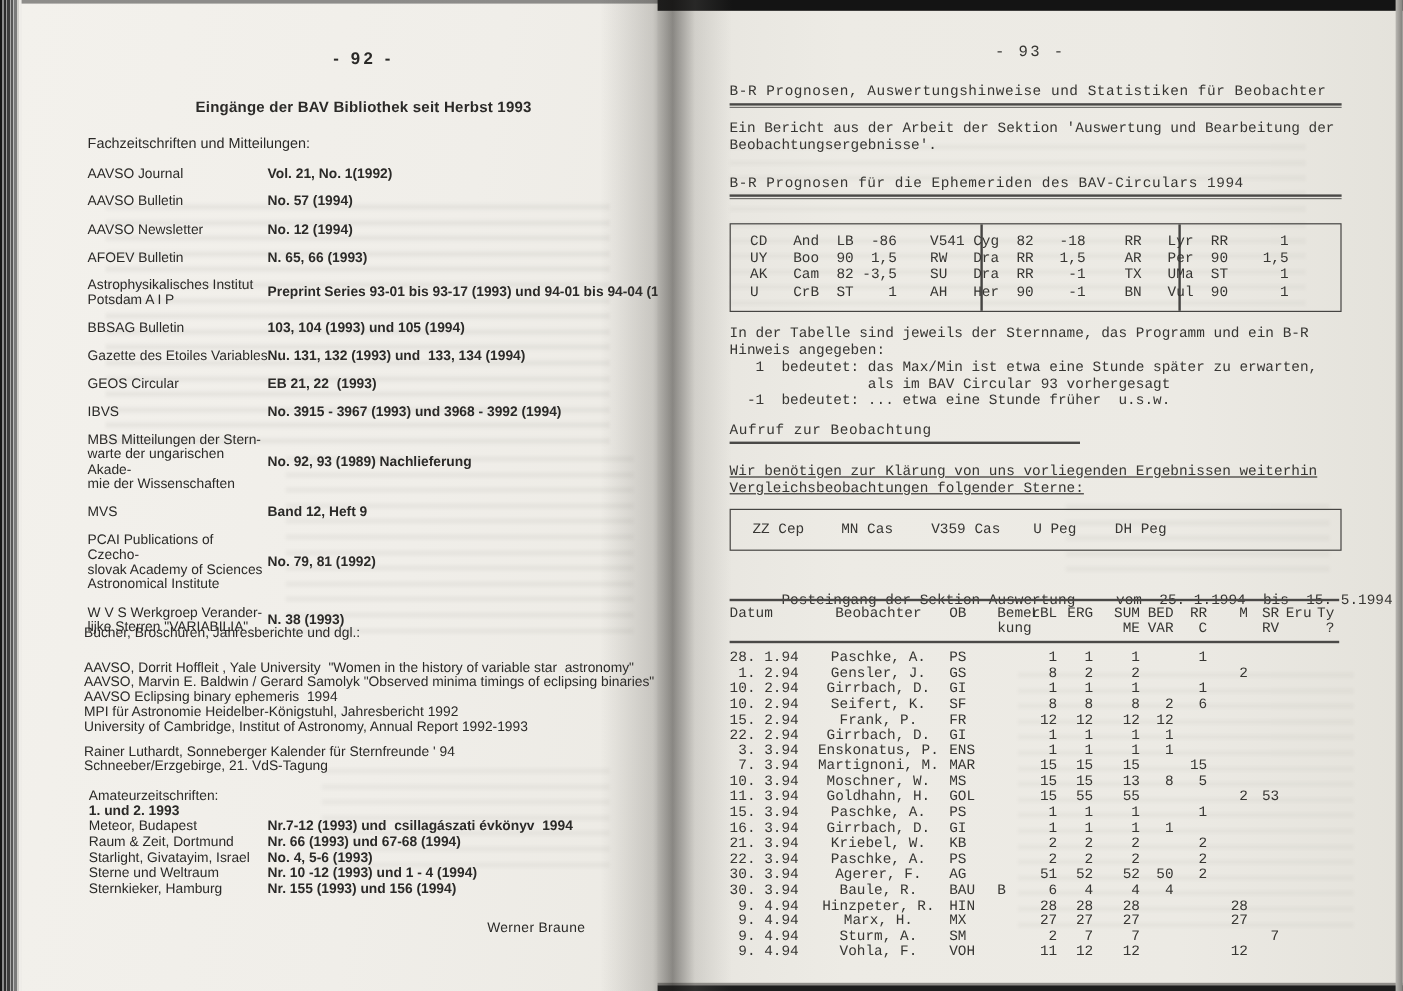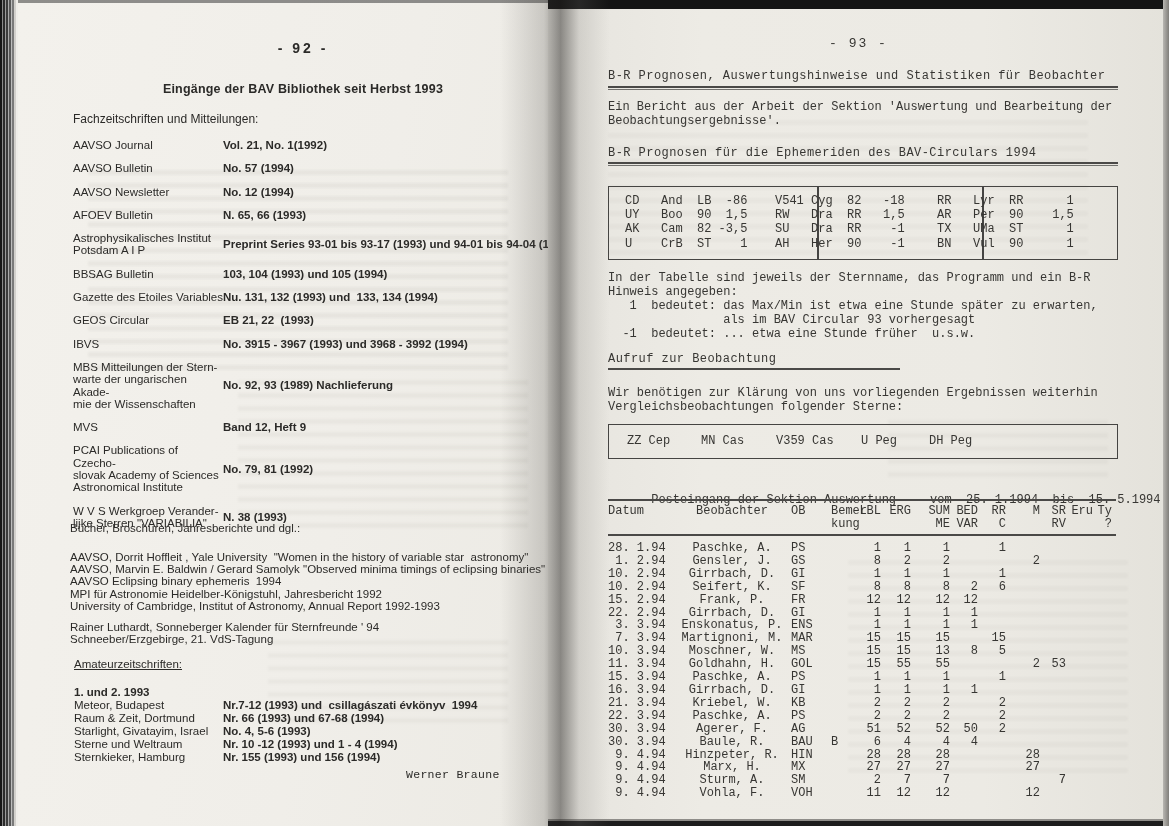--- a/index.html
+++ b/index.html
@@ -38,44 +38,44 @@
   .lp-heading{position:absolute;left:55px;font-size:12px;}
   #journal-entries{position:absolute;left:55px;top:139px;width:470px;font-size:11.5px;}
   .entry{display:flex;align-items:center;margin-bottom:11px;}
   .entry .lbl{width:150px;flex:0 0 150px;line-height:12.3px;white-space:pre-line;}
   .entry .val{line-height:12.3px;white-space:pre;font-weight:bold;}
   #books-block{position:absolute;left:52px;top:522px;width:480px;font-size:11.5px;}
   #books-block .bh{margin-bottom:17px;}
   .bline{line-height:12.2px;white-space:pre;}
   .bgap{height:9px;}
   #amateur-block{position:absolute;left:56px;top:658px;width:480px;font-size:11.5px;}
-  #amateur-block .bh{margin-bottom:16px;text-decoration:underline;}
+  #amateur-block .bh{margin-bottom:0;}
   #amateur-block .entry{margin-bottom:0;}
   #amateur-block .entry .lbl{width:149px;flex:0 0 149px;line-height:13.1px;}
   #amateur-block .entry .val{line-height:13.1px;}
-  #lp-signature{position:absolute;left:388px;top:768px;font-size:11.5px;letter-spacing:.3px;font-family:Liberation Mono, monospace;}
+  #lp-signature{position:absolute;left:388px;top:768px;font-size:11.5px;letter-spacing:.3px;}
 
   
   .mono{position:absolute;font-size:12px;line-height:14px;white-space:pre;}
   #rp-number{position:absolute;left:0;width:621px;top:36px;text-align:center;
     font-size:13px;letter-spacing:2px;white-space:pre;}
   .rp-rule{position:absolute;left:60px;width:510px;height:2px;background:#4a4947;}
   .rp-rule.dbl:after{content:"";position:absolute;left:0;right:0;top:3px;height:1px;background:#4a4947;opacity:.75;}
   #rp-h1{left:60px;top:69px;letter-spacing:.45px;}
   #rp-intro{left:60px;top:100px;white-space:pre-line;width:520px;}
   #rp-h2{left:60px;top:146px;letter-spacing:.45px;}
   #prog-box{position:absolute;left:60px;top:186px;width:508px;height:72px;border:1.5px solid #454442;}
   .prog-col{position:absolute;top:7px;font-size:12px;line-height:14.2px;white-space:pre;}
   #prog-col0{left:16px;} #prog-col1{left:166px;} #prog-col2{left:328px;}
   .prog-div{position:absolute;top:0;width:1.5px;height:100%;background:#454442;}
   #prog-div0{left:208px;} #prog-div1{left:373px;}
   #note-block{left:60px;top:271px;line-height:14px;}
   #rp-h3{left:60px;top:352px;letter-spacing:.45px;}
   #rule-call{top:368px;width:292px;}
-  #call-text{left:60px;top:386px;white-space:pre-line;width:520px;}
+  #call-text{left:60px;top:386px;white-space:pre-line;width:520px;text-decoration:underline;}
   #star-box{position:absolute;left:60px;top:424px;width:508px;height:33px;border:1.5px solid #454442;}
   .star{position:absolute;top:9px;font-size:12px;white-space:pre;}
   #post-line{left:60px;top:479px;}
   #post-line .range{margin-left:34px;}
   #rule-t1{top:499px;height:1.5px;}
   #rule-t2{top:534px;height:2px;}
   #log-table{position:absolute;left:60px;top:505px;width:564px;font-size:12px;}
   .lrow{display:flex;line-height:12.9px;white-space:pre;}
   .lrow.hdr{line-height:13px;}
   #log-rows{position:absolute;left:0;top:37px;}

